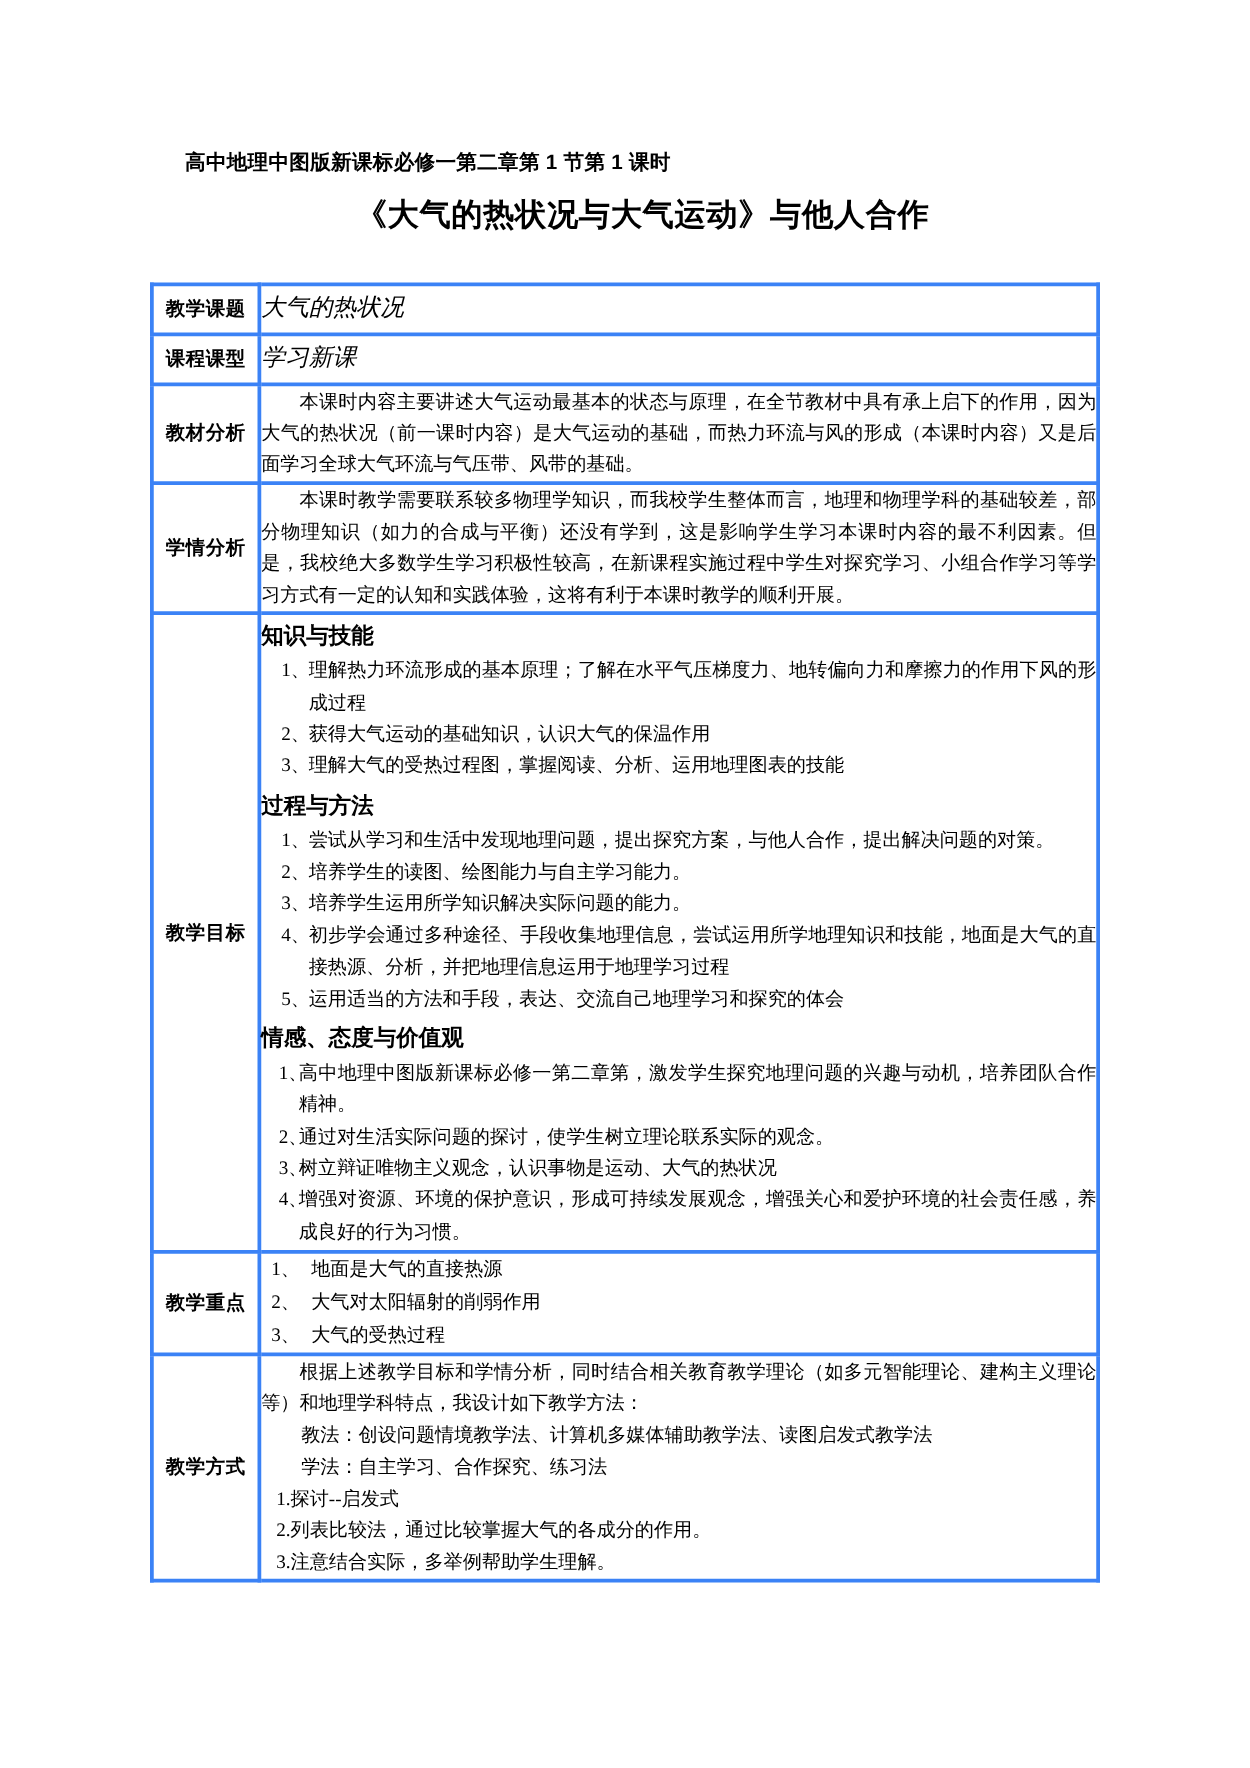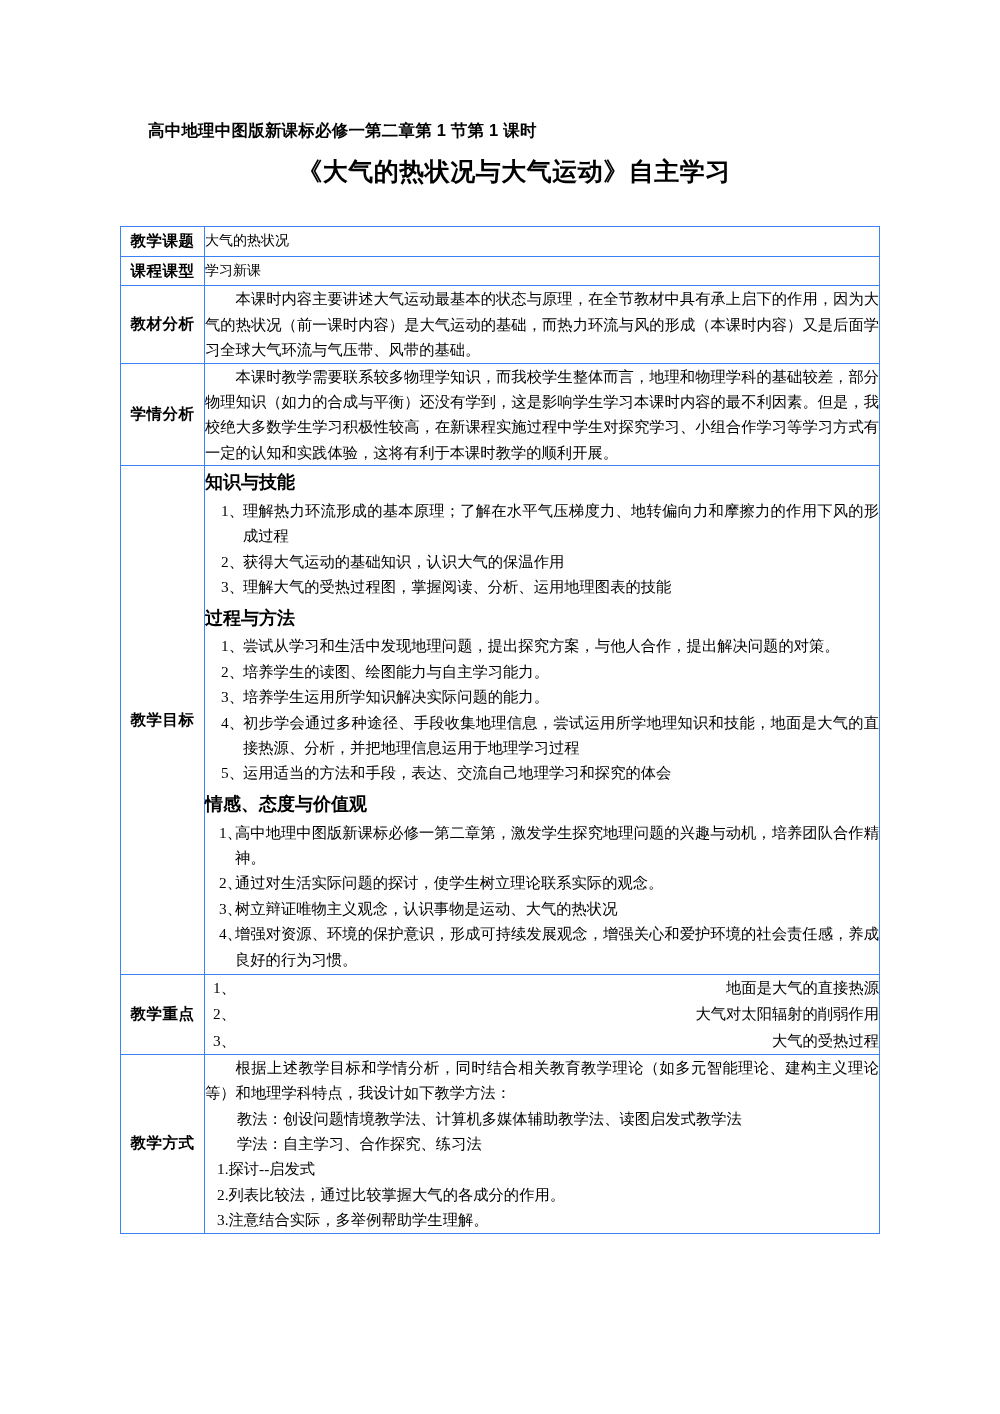--- a/index.html
+++ b/index.html
@@ -48,41 +48,42 @@
     left: 120px;
     top: 226px;
     width: 760px;
   }
   table.lesson-table {
     border-collapse: collapse;
     width: 760px;
     table-layout: fixed;
   }
   table.lesson-table td {
-    border: 1px solid #3b82f6;
+    border: 3px solid #3b82f6;
     vertical-align: middle;
     padding: 0;
   }
   td.label-cell {
     width: 83px;
     text-align: center;
     font-weight: 700;
     font-size: 15.5px;
     font-family: "Liberation Sans", "DejaVu Sans", sans-serif;
     letter-spacing: 0.5px;
     padding: 4px 2px;
   }
   td.content-cell {
     padding: 4px 8px 5px 10px;
     font-size: 15.3px;
     line-height: 1.62;
   }
   .simple-text {
     padding: 3px 0 3px 0;
-    font-size: 14px;
+    font-size: 19px;
+    font-style: italic;
   }
   .para {
     text-indent: 2em;
     margin: 0;
     text-align: justify;
     line-height: 1.66;
   }
   .sec-head {
     font-weight: 700;
     font-family: "Liberation Sans", "DejaVu Sans", sans-serif;
@@ -126,21 +127,21 @@
     display: flex;
     align-items: flex-start;
     line-height: 1.72;
   }
   .pt-list li .num {
     flex: 0 0 auto;
     width: 40px;
     padding-left: 8px;
     box-sizing: border-box;
   }
-  .pt-list li .txt { flex: 1 1 auto; text-align: right; }
+  .pt-list li .txt { flex: 1 1 auto; }
 
   .indent1 {
     margin: 0;
     padding-left: 32px;
     line-height: 1.66;
     text-align: justify;
     font-family: Liberation Serif, serif;
   }
   .plain-line {
     margin: 0;
@@ -150,21 +151,21 @@
   }
   .goal-block { padding: 2px 0 2px 0; }
 </style>
 </head>
 <body>
 
 <div class="page">
 
   <div class="doc-header">
     <div class="subject-line">高中地理中图版新课标必修一第二章第 1 节第 1 课时</div>
-    <div class="doc-title">《大气的热状况与大气运动》自主学习</div>
+    <div class="doc-title">《大气的热状况与大气运动》与他人合作</div>
   </div>
 
   <div class="table-wrap">
     <table class="lesson-table">
       <tbody>
 
         <tr>
           <td class="label-cell">教学课题</td>
           <td class="content-cell">
             <div class="simple-text">大气的热状况</div>

